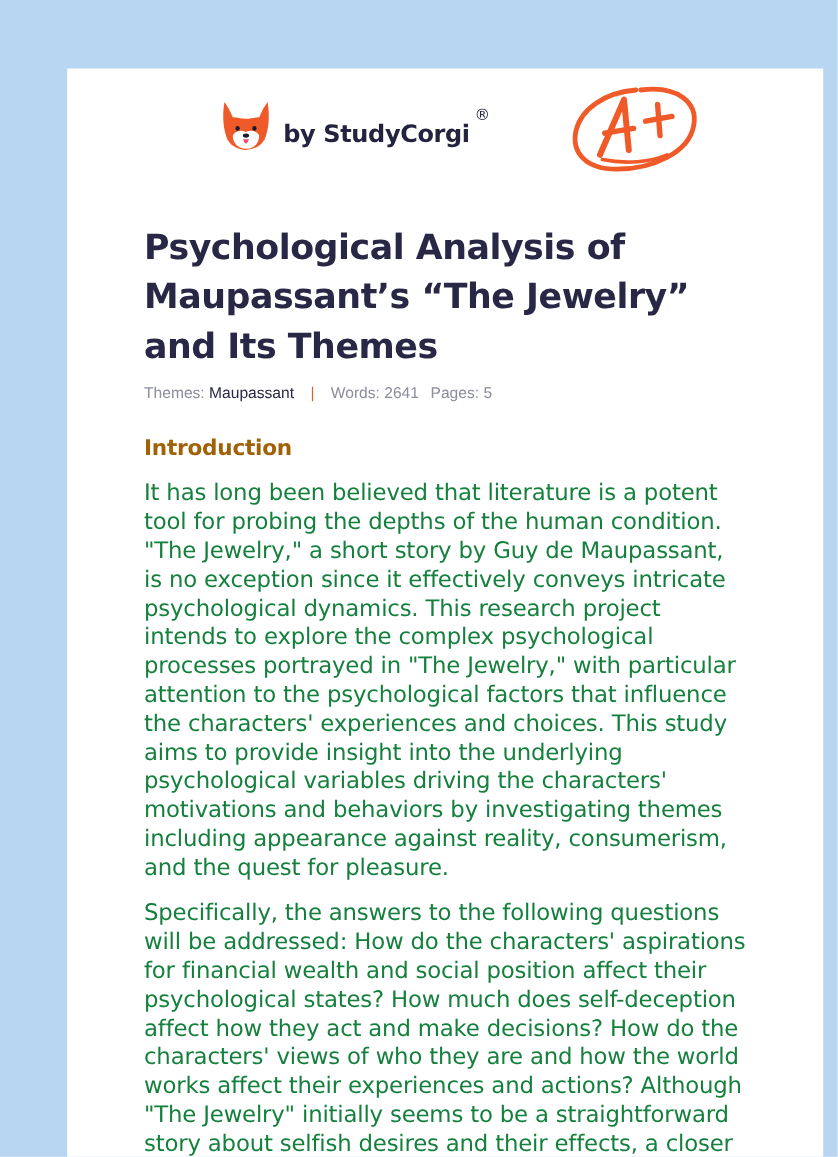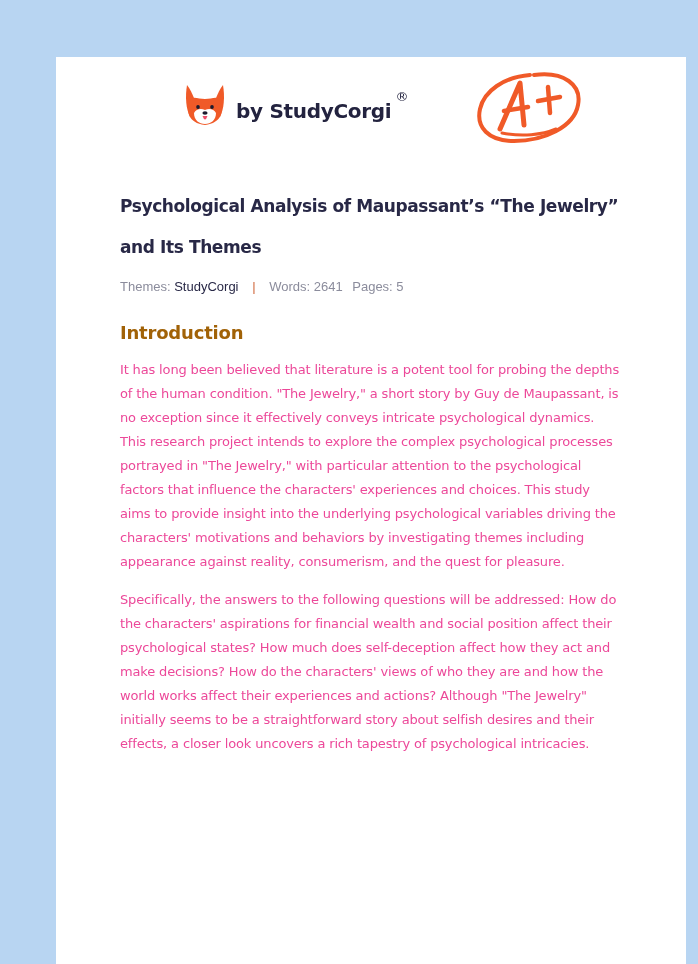--- a/index.html
+++ b/index.html
@@ -36,41 +36,41 @@
       position: relative; top: -10px; margin-left: 4px; font-weight: normal;
     }
     .grade {
       position: absolute; right: 38px; top: 10px;
       width: 110px; height: 80px;
     }
     .title {
       margin: 0;
       padding-top: 4px;
       font-family: "DejaVu Sans", sans-serif; font-weight: bold;
-      font-size: 17px; line-height: 41px; color: #282846;
+      font-size: 29px; line-height: 41px; color: #282846;
       letter-spacing: -0.4px;
     }
     .meta {
       margin-top: 11px;
       font-family: "Liberation Sans", sans-serif;
       font-size: 13px; color: #8b8c9c;
     }
     .meta .topic-val { color: #282846; }
     .meta .sep { color: #d0673b; margin: 0 10px; }
     .meta .pages { margin-left: 6px; }
     .section-h {
       margin: 28px 0 0 0;
       font-family: "DejaVu Sans", sans-serif; font-weight: bold;
       font-size: 18px; line-height: 22px; color: #a16207;
       letter-spacing: -0.2px;
     }
     .para {
       margin: 14px 0 0 0;
       font-family: "DejaVu Sans", sans-serif;
-      font-size: 13px; line-height: 24px; color: #ec4899;
+      font-size: 19px; line-height: 24px; color: #15803d;
       letter-spacing: -0.15px;
     }
     .para + .para { margin-top: 14px; }
     .section-h.second { margin-top: 18px; }
   </style>
 </head>
 <body>
 
 <div class="card">
   <div class="header">
@@ -96,21 +96,21 @@
       <path d="M64 34 L86 30" fill="none" stroke="#f05a28" stroke-width="4.5" stroke-linecap="round"></path>
       <path d="M74 20 L76 46" fill="none" stroke="#f05a28" stroke-width="4.5" stroke-linecap="round"></path>
       <path d="M28 66 C48 70 68 68 82 62" fill="none" stroke="#f05a28" stroke-width="3" stroke-linecap="round"></path>
     </svg>
   </div>
 
   <h1 class="title">Psychological Analysis of Maupassant’s “The Jewelry” and Its Themes</h1>
 
   <div class="meta">
     <span>Themes:</span>
-    <a class="topic-val">StudyCorgi</a>
+    <a class="topic-val">Maupassant</a>
     <span class="sep">|</span>
     <span>Words: 2641</span>
     <span class="pages">Pages: 5</span>
   </div>
 
   <h2 class="section-h">Introduction</h2>
   <p class="para">It has long been believed that literature is a potent tool for probing the depths of the human condition. "The Jewelry," a short story by Guy de Maupassant, is no exception since it effectively conveys intricate psychological dynamics. This research project intends to explore the complex psychological processes portrayed in "The Jewelry," with particular attention to the psychological factors that influence the characters' experiences and choices. This study aims to provide insight into the underlying psychological variables driving the characters' motivations and behaviors by investigating themes including appearance against reality, consumerism, and the quest for pleasure.</p>
   <p class="para">Specifically, the answers to the following questions will be addressed: How do the characters' aspirations for financial wealth and social position affect their psychological states? How much does self-deception affect how they act and make decisions? How do the characters' views of who they are and how the world works affect their experiences and actions? Although "The Jewelry" initially seems to be a straightforward story about selfish desires and their effects, a closer look uncovers a rich tapestry of psychological intricacies.</p>
 
 </div>

